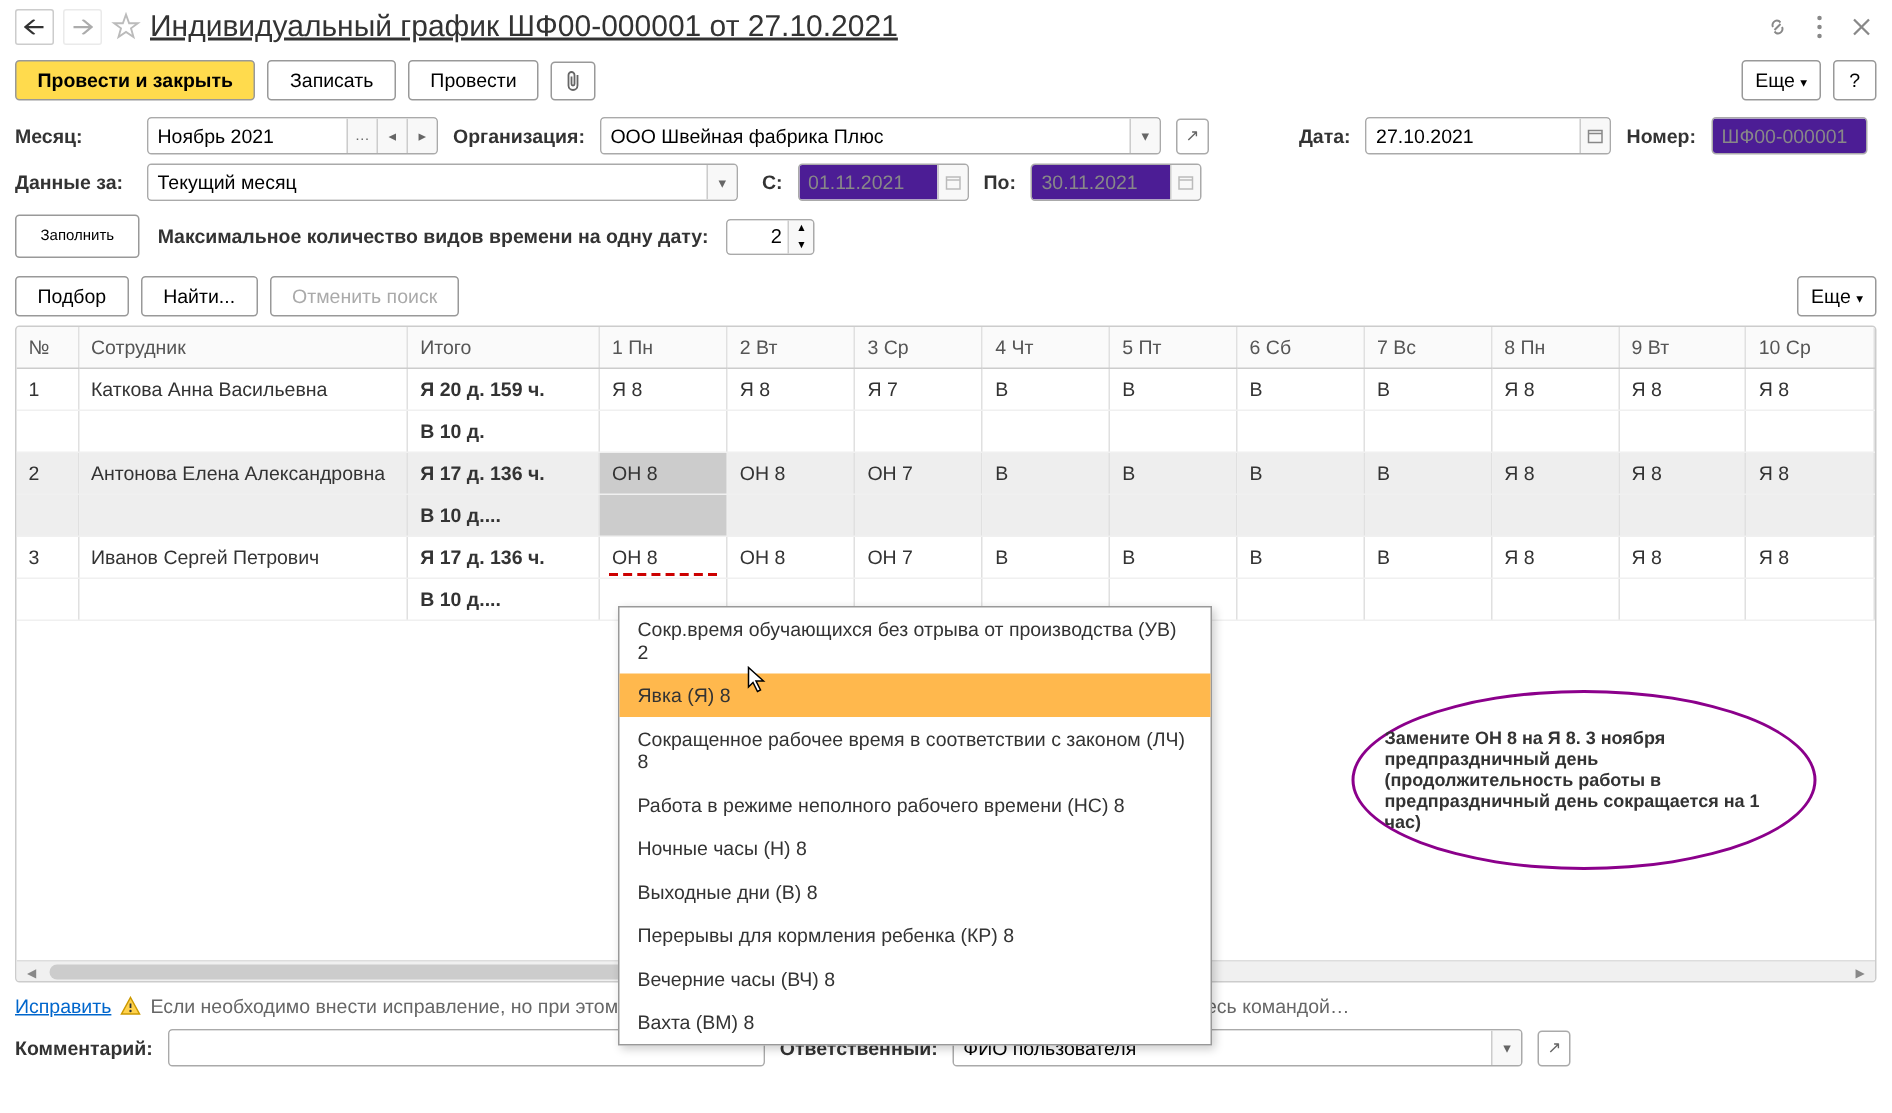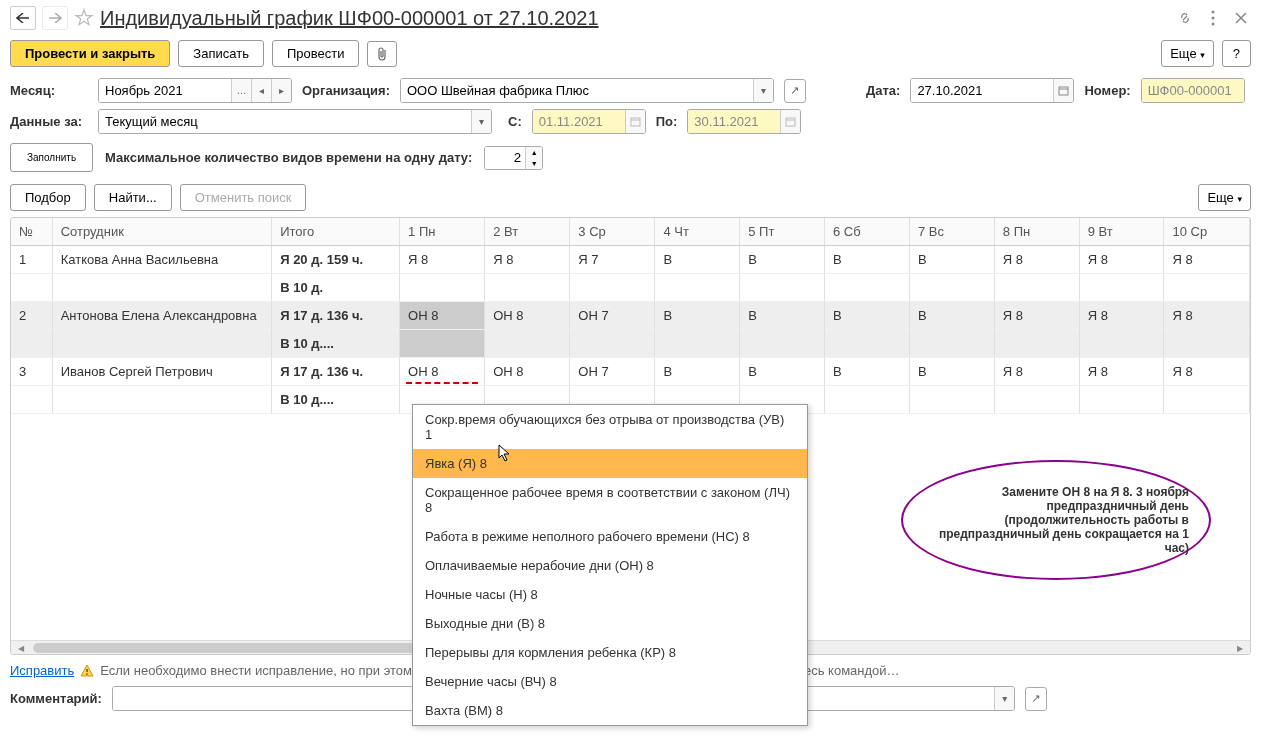--- a/index.html
+++ b/index.html
@@ -15,21 +15,21 @@
 .btn { border: 1px solid #999; background: #fff; padding: 5px 14px; font-size: 13px; cursor: pointer; border-radius: 3px; }
 .btn-primary { background: #ffdb4d; border-color: #999; font-weight: bold; }
 .btn-more { padding: 5px 8px; }
 .spacer { flex: 1; }
 .form-row { display: flex; align-items: center; gap: 10px; padding: 3px 10px; }
 .lbl { font-size: 13px; color: #333; font-weight: bold; }
 .lbl-w1 { width: 78px; }
 .inp-group { display: flex; border: 1px solid #aaa; border-radius: 3px; overflow: hidden; }
 .inp { border: none; padding: 4px 6px; font-size: 13px; outline: none; }
 .inp-btn { border: none; border-left: 1px solid #ccc; background: #f8f8f8; width: 20px; cursor: pointer; display: flex; align-items: center; justify-content: center; font-size: 10px; color: #666; }
-.readonly { background: #fef9c3; color: #888; }
+.readonly { background: #4c1d95; color: #888; }
 .open-btn { border: 1px solid #aaa; width: 22px; height: 24px; background: #fff; border-radius: 3px; cursor: pointer; display: flex; align-items: center; justify-content: center; font-size: 11px; color: #666; }
 .toolbar2 { display: flex; align-items: center; gap: 12px; padding: 6px 10px; }
 .btn-lg { font-size: 10px; padding: 8px 16px; }
 .spinner { display: flex; border: 1px solid #aaa; border-radius: 3px; overflow: hidden; }
 .spinner input { border: none; width: 40px; text-align: right; padding: 3px 4px; }
 .spinner-btns { display: flex; flex-direction: column; border-left: 1px solid #ccc; }
 .spinner-btns button { border: none; background: #f8f8f8; height: 11px; width: 16px; font-size: 7px; cursor: pointer; line-height: 1; }
 .toolbar3 { display: flex; gap: 8px; padding: 6px 10px; }
 .btn-disabled { color: #aaa; }
 .table-wrap { margin: 0 10px; border: 1px solid #ccc; border-radius: 3px; overflow: hidden; height: 438px; position: relative; }
@@ -41,21 +41,21 @@
 .col-emp { width: 220px; }
 .col-total { width: 130px; font-weight: bold; }
 .col-day { width: 88px; text-align: right; }
 .weekend { color: #c00; }
 .row-active td { background: #eee; }
 .cell-active { background: #ccc !important; }
 .dropdown { position: absolute; left: 412px; top: 404px; width: 396px; background: #fff; border: 1px solid #999; box-shadow: 2px 2px 6px rgba(0,0,0,0.2); z-index: 100; }
 .dropdown-item { padding: 7px 12px; font-size: 13px; cursor: pointer; }
 .dropdown-item.selected { background: #ffb84d; }
 .cursor { position: absolute; left: 498px; top: 444px; z-index: 200; pointer-events: none; }
-.annotation { position: absolute; right: 50px; top: 460px; width: 310px; height: 120px; border: 2px solid #8b008b; border-radius: 50%; display: flex; align-items: center; justify-content: center; text-align: right; font-size: 12px; font-weight: bold; color: #333; padding: 20px; z-index: 50; }
+.annotation { position: absolute; right: 50px; top: 460px; width: 310px; height: 120px; border: 2px solid #8b008b; border-radius: 50%; display: flex; align-items: center; justify-content: center; text-align: left; font-size: 12px; font-weight: bold; color: #333; padding: 20px; z-index: 50; }
 .scrollbar-h { position: absolute; bottom: 0; left: 0; right: 0; height: 14px; background: #f0f0f0; border-top: 1px solid #ddd; }
 .scrollbar-thumb { position: absolute; left: 22px; top: 2px; height: 10px; width: 560px; background: #ccc; border-radius: 5px; }
 .scrollbar-arr { position: absolute; top: 0; width: 16px; height: 14px; display: flex; align-items: center; justify-content: center; font-size: 8px; color: #888; }
 .scrollbar-arr.left { left: 2px; }
 .scrollbar-arr.right { right: 2px; }
 .fix-row { display: flex; align-items: center; gap: 6px; padding: 8px 10px 4px; }
 .link { color: #0066cc; text-decoration: underline; cursor: pointer; }
 .warn-icon { width: 14px; height: 14px; }
 .bottom-row { display: flex; align-items: center; gap: 10px; padding: 4px 10px; }
 svg { display: block; }
@@ -305,25 +305,24 @@
       </tbody>
   </table>
   <div class="scrollbar-h">
     <div class="scrollbar-arr left">◀</div>
     <div class="scrollbar-thumb"></div>
     <div class="scrollbar-arr right">▶</div>
   </div>
 </div>
 
 <div class="dropdown" id="dropdown">
-    <div class="dropdown-item">Сокр.время обучающихся без отрыва от производства (УВ) 1</div>
+    <div class="dropdown-item">Сокр.время обучающихся без отрыва от производства (УВ) 2</div>
     <div class="dropdown-item selected">Явка (Я) 8</div>
     <div class="dropdown-item">Сокращенное рабочее время в соответствии с законом (ЛЧ) 8</div>
     <div class="dropdown-item">Работа в режиме неполного рабочего времени (НС) 8</div>
-    <div class="dropdown-item">Оплачиваемые нерабочие дни (ОН) 8</div>
     <div class="dropdown-item">Ночные часы (Н) 8</div>
     <div class="dropdown-item">Выходные дни (В) 8</div>
     <div class="dropdown-item">Перерывы для кормления ребенка (КР) 8</div>
     <div class="dropdown-item">Вечерние часы (ВЧ) 8</div>
     <div class="dropdown-item">Вахта (ВМ) 8</div>
   </div>
 
 <svg class="cursor" width="14" height="18">
   <path d="M1 1 L1 14 L4 11 L7 17 L9 16 L6 10 L11 10 Z" fill="#fff" stroke="#000" stroke-width="1"></path>
 </svg>

